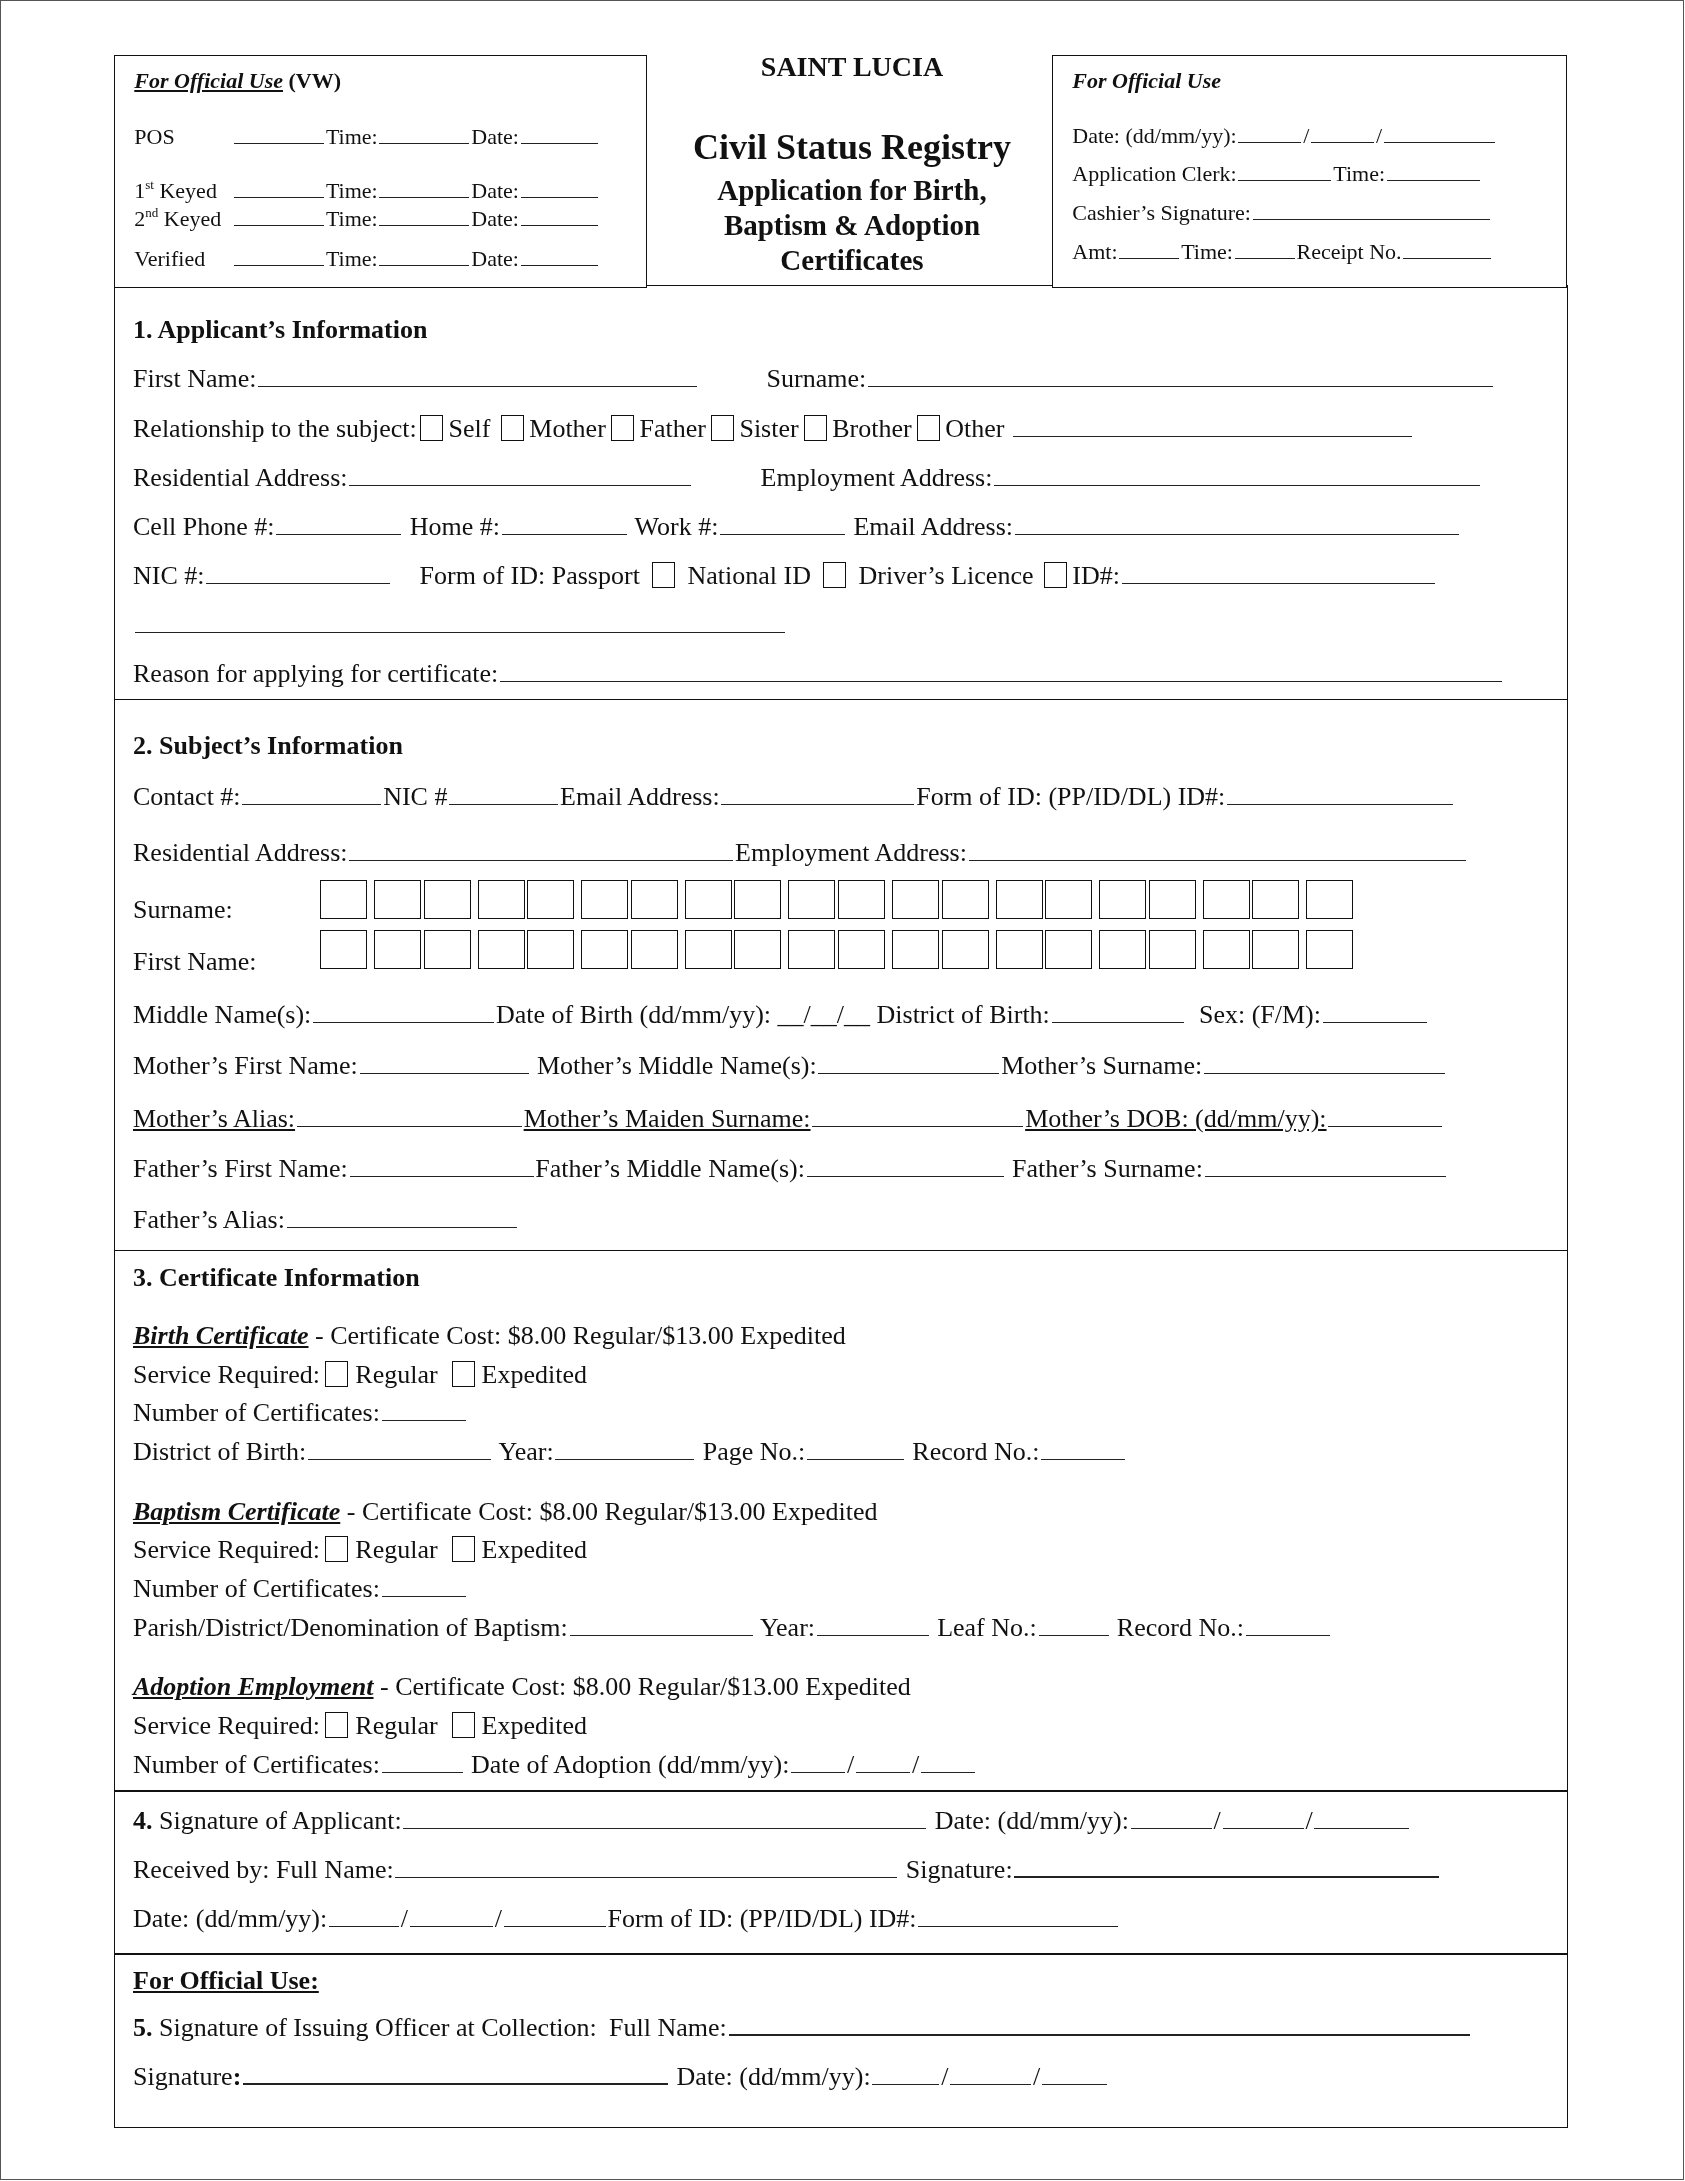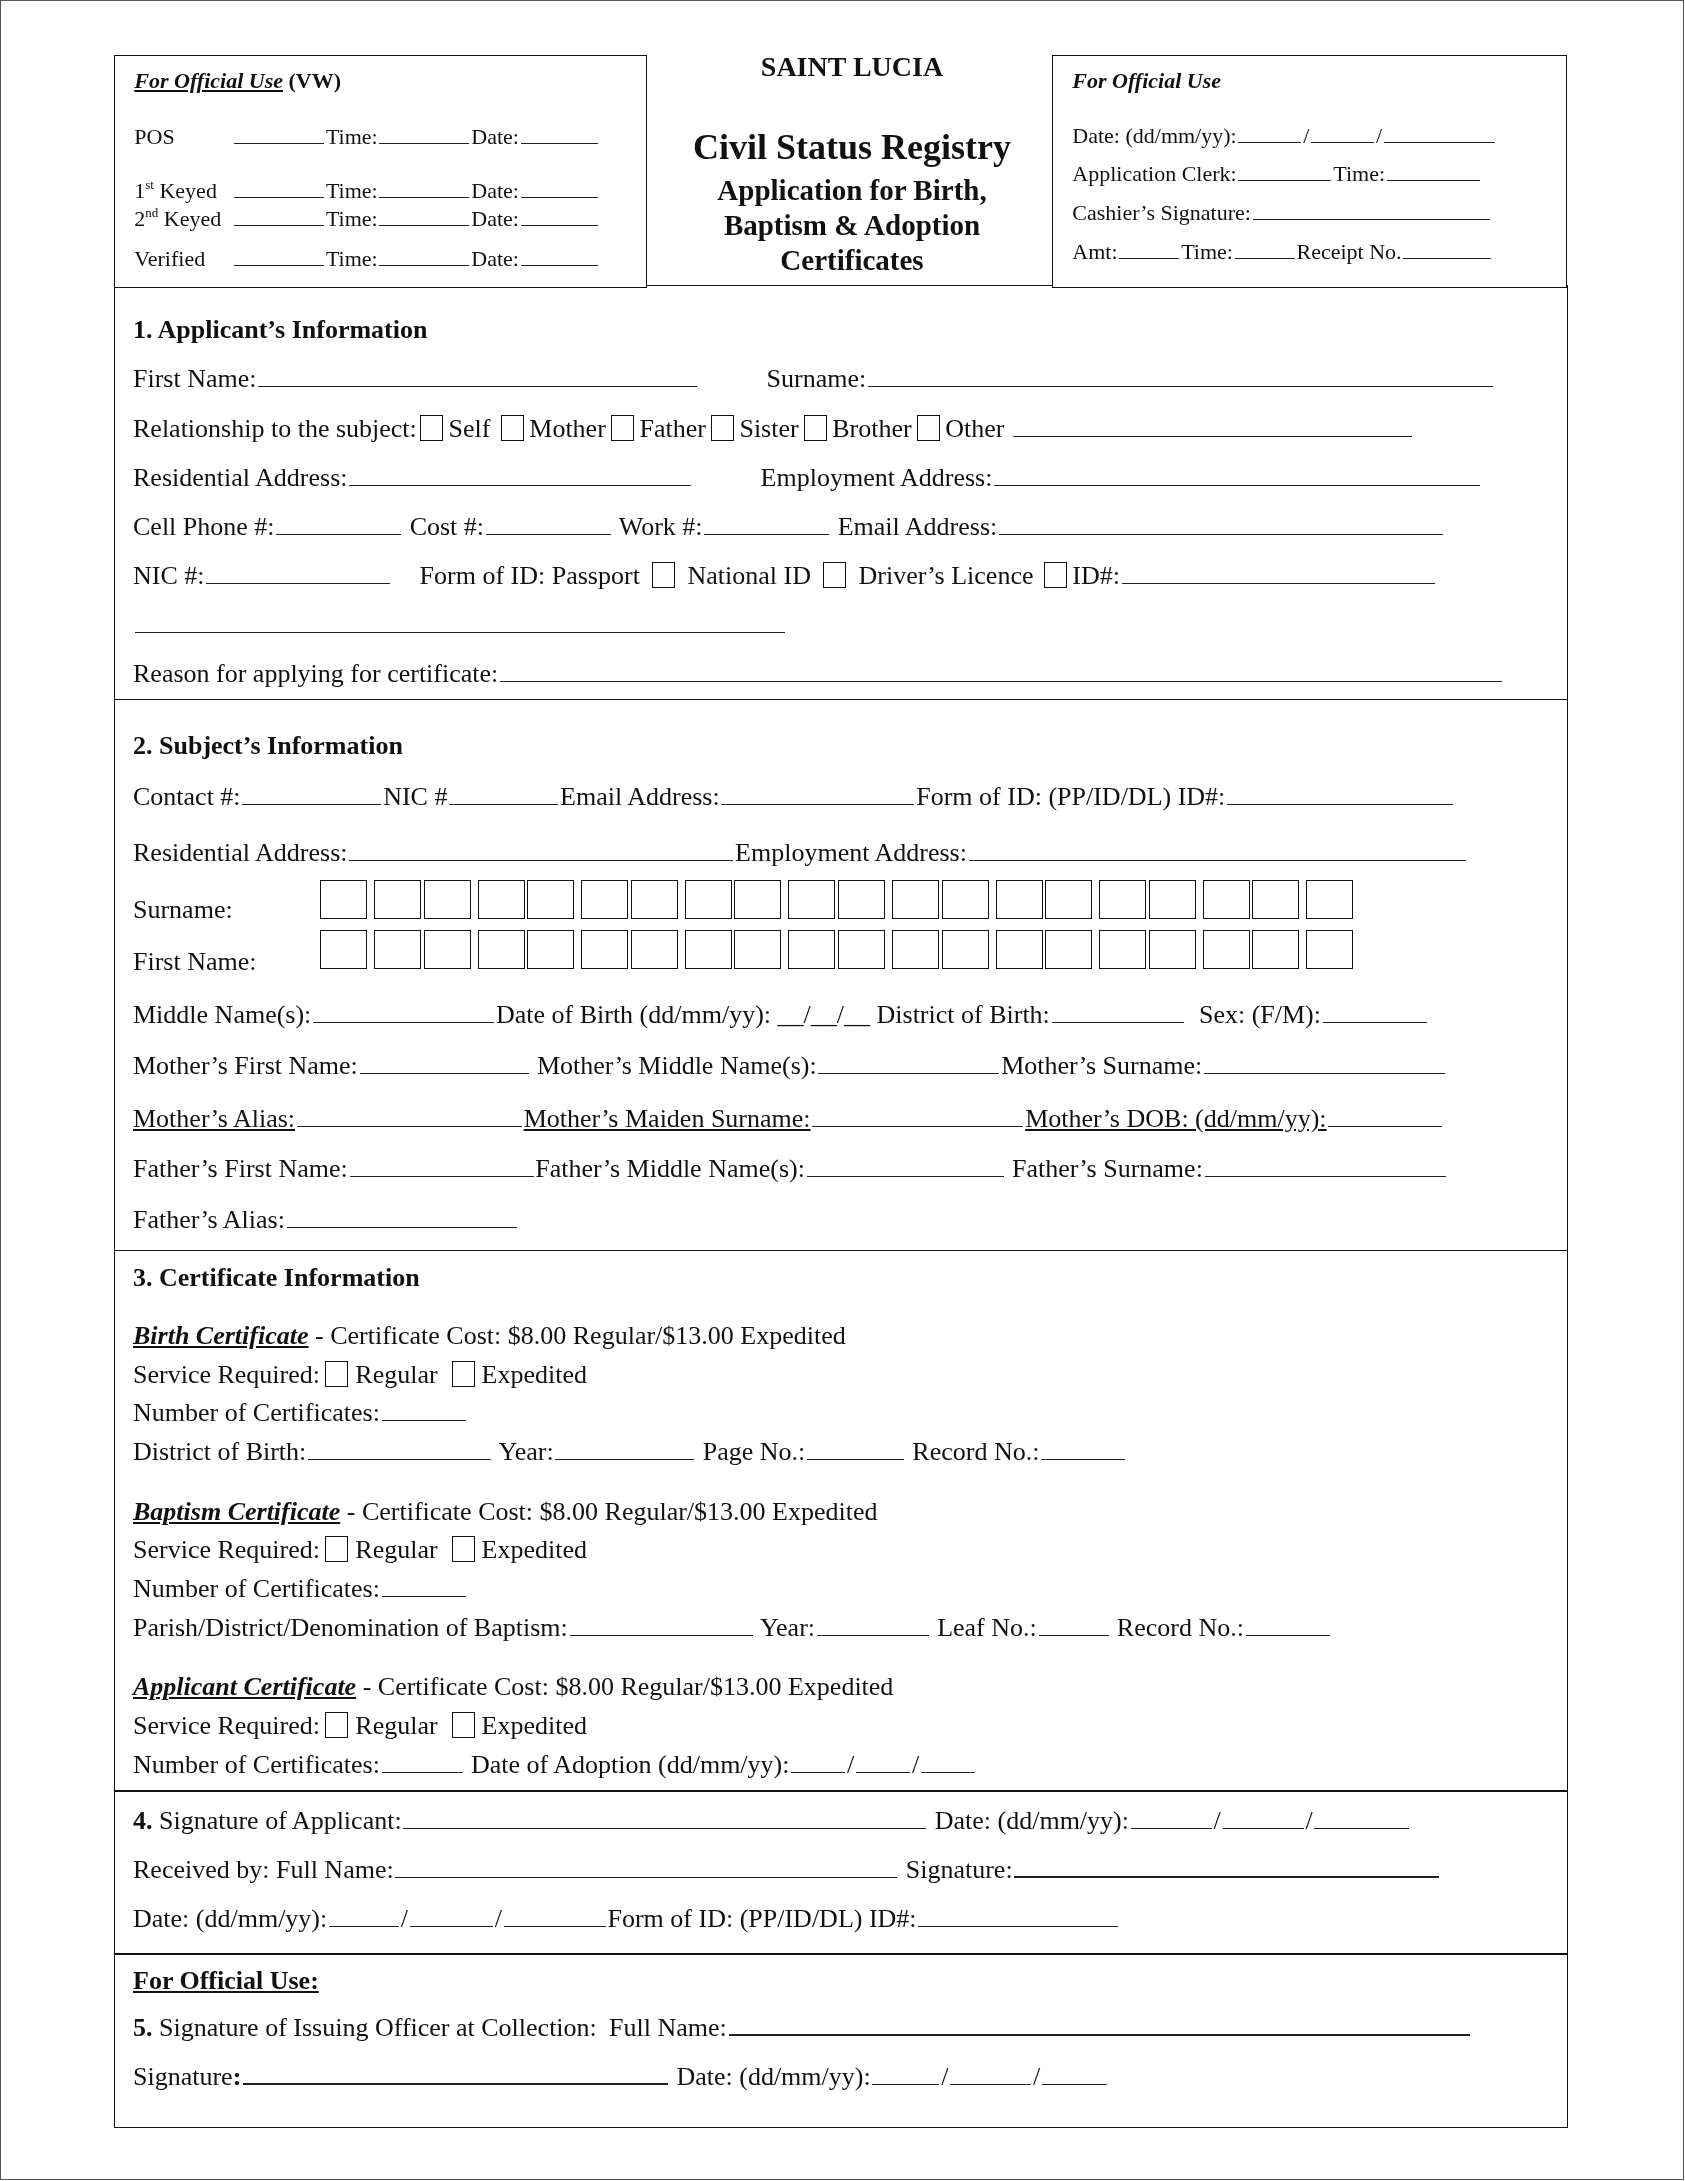--- a/index.html
+++ b/index.html
@@ -84,21 +84,21 @@
 </div>
 <div class="row" style="top:413px;">
   <span>Relationship to the subject:</span><span class="cb" style="margin-left:3.5px;"></span><span>Self</span><span class="cb" style="margin-left:10.5px;"></span><span>Mother</span><span class="cb"></span><span>Father</span><span class="cb"></span><span>Sister</span><span class="cb"></span><span>Brother</span><span class="cb"></span><span>Other</span><span class="blank" style="width:399px; margin-left:8.8px;"></span>
 </div>
 <div class="row" style="top:462px;">
   <span>Residential Address:</span><span class="blank" style="width:342px;"></span>
   <span style="display:inline-block;width:61px;"></span><span>Employment Address:</span><span class="blank" style="width:486px;"></span>
 </div>
 <div class="row" style="top:511px;">
   <span>Cell Phone #:</span><span class="blank" style="width:125px;"></span>
-  <span>Cost #:</span><span class="blank" style="width:125px;"></span>
+  <span>Home #:</span><span class="blank" style="width:125px;"></span>
   <span>Work #:</span><span class="blank" style="width:125px;"></span>
   <span>Email Address:</span><span class="blank" style="width:444px;"></span>
 </div>
 <div class="row" style="top:560px;">
   <span>NIC #:</span><span class="blank" style="width:184px;"></span>
   <span style="display:inline-block;width:21px;"></span><span>Form of ID: Passport</span><span class="cb" style="margin-left:12.3px;"></span><span style="margin-left:7px;">National ID</span><span class="cb" style="margin-left:12.3px;"></span><span style="margin-left:7px;">Driver’s Licence</span><span class="cb" style="margin-left:10.5px;"></span><span>ID#:</span><span class="blank" style="width:313px;"></span>
 </div>
 <div class="row" style="top:609px;">
   <span class="blank" style="width:650px;"></span>
 </div>
@@ -169,21 +169,21 @@
   <span>Number of Certificates:</span><span class="blank" style="width:84px;"></span>
 </div>
 <div class="row" style="top:1612px;text-align:right;">
   <span>Parish/District/Denomination of Baptism:</span><span class="blank" style="width:183px;"></span>
   <span>Year:</span><span class="blank" style="width:112px;"></span>
   <span>Leaf No.:</span><span class="blank" style="width:70px;"></span>
   <span>Record No.:</span><span class="blank" style="width:84px;"></span>
 </div>
 
 <div class="row" style="top:1671px;">
-  <span class="bold ital u">Applicant Certificate</span><span> - Certificate Cost: $8.00 Regular/$13.00 Expedited</span>
+  <span class="bold ital u">Adoption Employment</span><span> - Certificate Cost: $8.00 Regular/$13.00 Expedited</span>
 </div>
 <div class="row" style="top:1710px;">
   <span>Service Required:</span><span class="cb" style="margin-left:5.3px;margin-right:7px;"></span><span>Regular</span><span class="cb" style="margin-left:14px;margin-right:7px;"></span><span>Expedited</span>
 </div>
 <div class="row" style="top:1749px;">
   <span>Number of Certificates:</span><span class="blank" style="width:81px;"></span>
   <span>Date of Adoption (dd/mm/yy):</span><span class="blank" style="width:54px;"></span><span>/</span><span class="blank" style="width:54px;"></span><span>/</span><span class="blank" style="width:54px;"></span>
 </div>
 
 <div class="hr thick" style="top:1790px;"></div>

